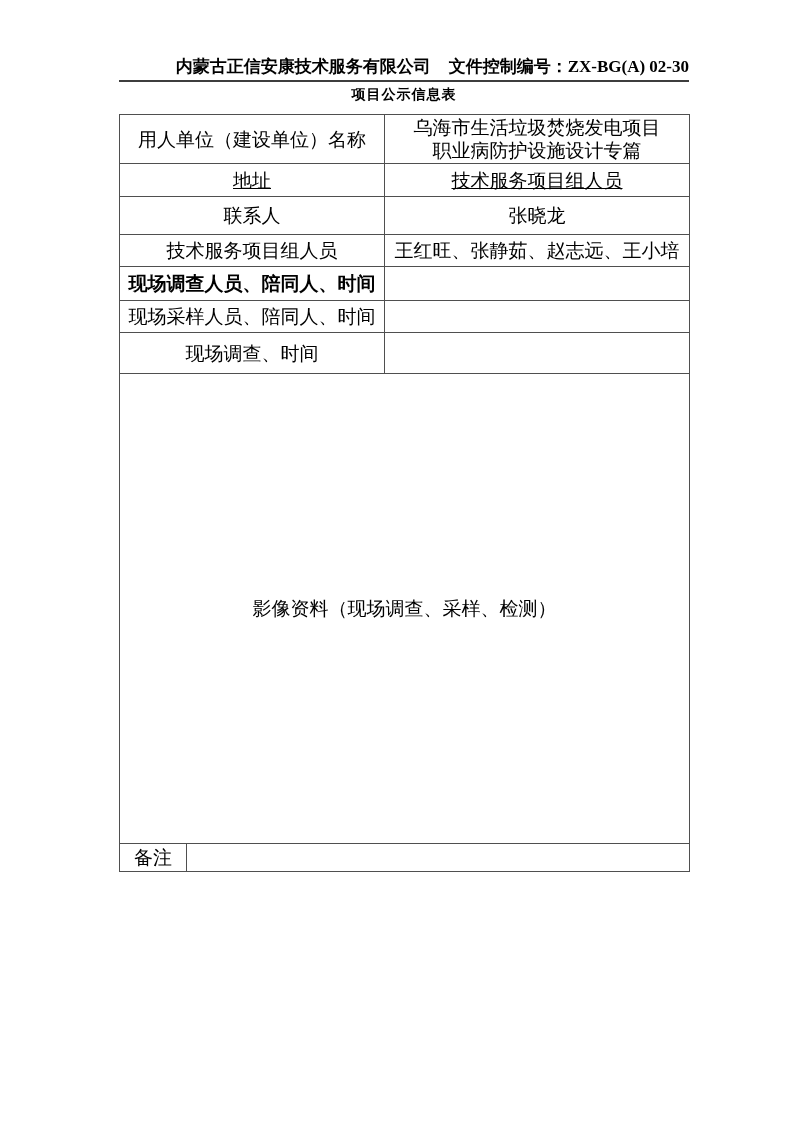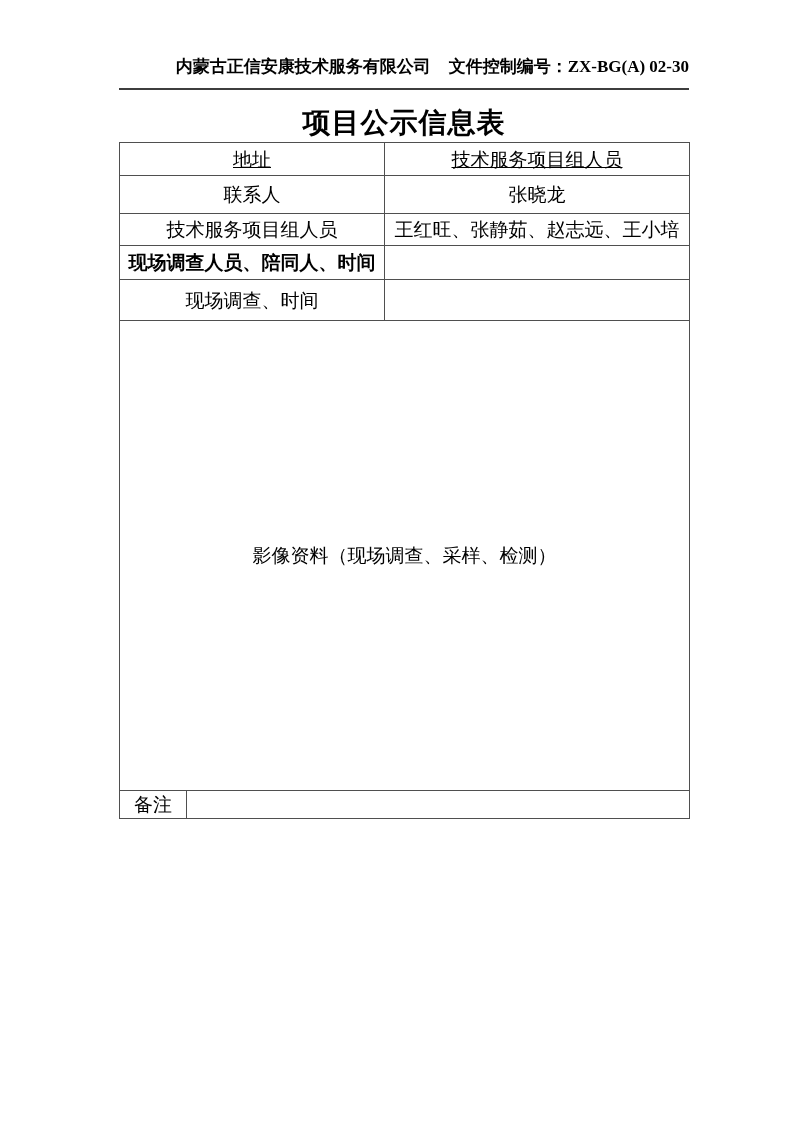--- a/index.html
+++ b/index.html
@@ -22,27 +22,27 @@
   }
   .doc-header {
     display: flex;
     justify-content: flex-end;
     align-items: baseline;
     gap: 18px;
     font-weight: bold;
     font-size: 17px;
     line-height: 19px;
     white-space: nowrap;
-    padding-bottom: 12px;
+    padding-bottom: 4px;
     border-bottom: 2px solid #3d3d3d;
   }
   .doc-title {
-    margin-top: 20px;
+    margin-top: 0;
     text-align: center;
-    font-size: 28px;
+    font-size: 14px;
     line-height: 26px;
     font-weight: bold;
     letter-spacing: 1px;
   }
   table.info-table {
     margin-top: 6px;
     width: 570px;
     border-collapse: collapse;
     table-layout: fixed;
   }
@@ -84,20 +84,27 @@
     <div class="doc-title">项目公示信息表</div>
 
     <table class="info-table">
       <colgroup>
         <col style="width:67px">
         <col style="width:198px">
         <col style="width:305px">
       </colgroup>
 
       <tbody>
+          <tr class="r1">
+        <td colspan="2">用人单位（建设单位）名称</td>
+        <td>
+          <span class="value-line">乌海市生活垃圾焚烧发电项目</span>
+          <span class="value-line">职业病防护设施设计专篇</span>
+        </td>
+      </tr>
 
       <tr class="r2">
         <td colspan="2">地址</td>
         <td>技术服务项目组人员</td>
       </tr>
 
       <tr class="r3">
         <td colspan="2">联系人</td>
         <td>张晓龙</td>
       </tr>
@@ -105,20 +112,24 @@
       <tr class="r4">
         <td colspan="2">技术服务项目组人员</td>
         <td>王红旺、张静茹、赵志远、王小培</td>
       </tr>
 
       <tr class="r5">
         <td colspan="2">现场调查人员、陪同人、时间</td>
         <td></td>
       </tr>
 
+      <tr class="r6">
+        <td colspan="2">现场采样人员、陪同人、时间</td>
+        <td></td>
+      </tr>
 
       <tr class="r7">
         <td colspan="2">现场调查、时间</td>
         <td></td>
       </tr>
 
       <tr class="r8">
         <td colspan="3" class="media-cell">
           <span>影像资料（现场调查、采样、检测）</span>
         </td>

